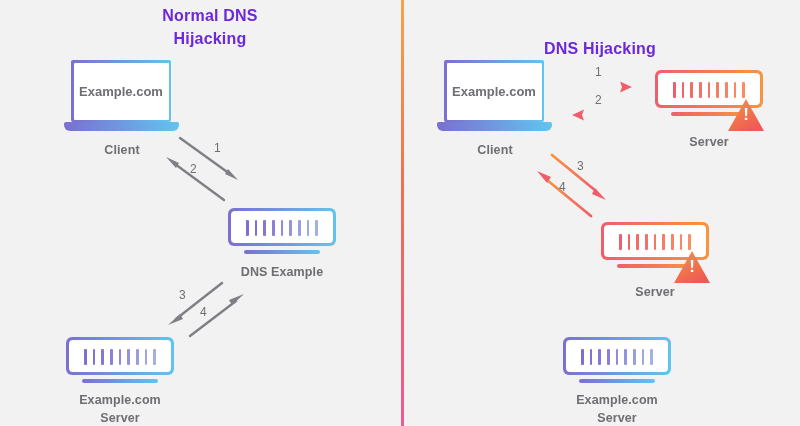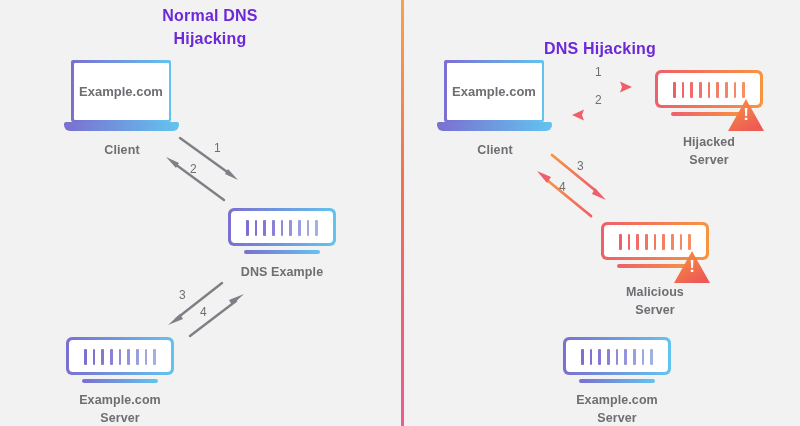--- a/index.html
+++ b/index.html
@@ -308,21 +308,20 @@
     <div class="stand" style="left:16px; top:42px; width:76px; height:3.5px;
                 background:linear-gradient(to right,#ef5f6b,#f7953f);"></div>
     <div class="warn" style="left:72px; top:28px; width:38px; height:34px;">
       <svg class="tri" viewBox="0 0 38 34" preserveAspectRatio="none">
         <polygon points="19,1 37,33 1,33" fill="url(#gWarn)"></polygon>
       </svg>
       <div class="bang" style="top:8px; font-size:17px; line-height:17px;">!</div>
     </div>
   </div>
   <div class="node-label" style="left:649px; top:133px; width:120px;">
-    <div>Hijacked</div>
     <div>Server</div>
   </div>
 
   <svg class="arrow-svg" style="left:550px; top:153px;" width="60" height="52" viewBox="0 0 60 52">
     <line x1="2" y1="2" x2="46" y2="38" stroke="url(#gRedDiag)" stroke-width="2.8" stroke-linecap="round"></line>
     <polygon points="56,47 42,41 45,35" fill="#ef5f6b"></polygon>
   </svg>
   <div class="arrow-num" style="left:577px; top:160px;">3</div>
 
   <svg class="arrow-svg" style="left:533px; top:168px;" width="62" height="52" viewBox="0 0 62 52">
@@ -351,21 +350,20 @@
     <div class="stand" style="left:16px; top:42px; width:76px; height:3.5px;
                 background:linear-gradient(to right,#ef5f6b,#f7953f);"></div>
     <div class="warn" style="left:72px; top:28px; width:38px; height:34px;">
       <svg class="tri" viewBox="0 0 38 34" preserveAspectRatio="none">
         <polygon points="19,1 37,33 1,33" fill="url(#gWarn)"></polygon>
       </svg>
       <div class="bang" style="top:8px; font-size:17px; line-height:17px;">!</div>
     </div>
   </div>
   <div class="node-label" style="left:595px; top:283px; width:120px;">
-    <div>Malicious</div>
     <div>Server</div>
   </div>
 
   <div class="server" style="left:563px; top:337px; width:108px; height:48px;">
     <div class="box" style="width:108px; height:38px;
                 background:linear-gradient(to right,#7b6fd0,#62c4ef);
                 padding:3px; border-radius:6px;">
       <div style="position:absolute; left:3px; top:3px; right:3px; bottom:3px; background:#fff; border-radius:4px;"></div>
     </div>
     <div class="lights" style="left:18px; top:12px; width:72px; height:16px;">

